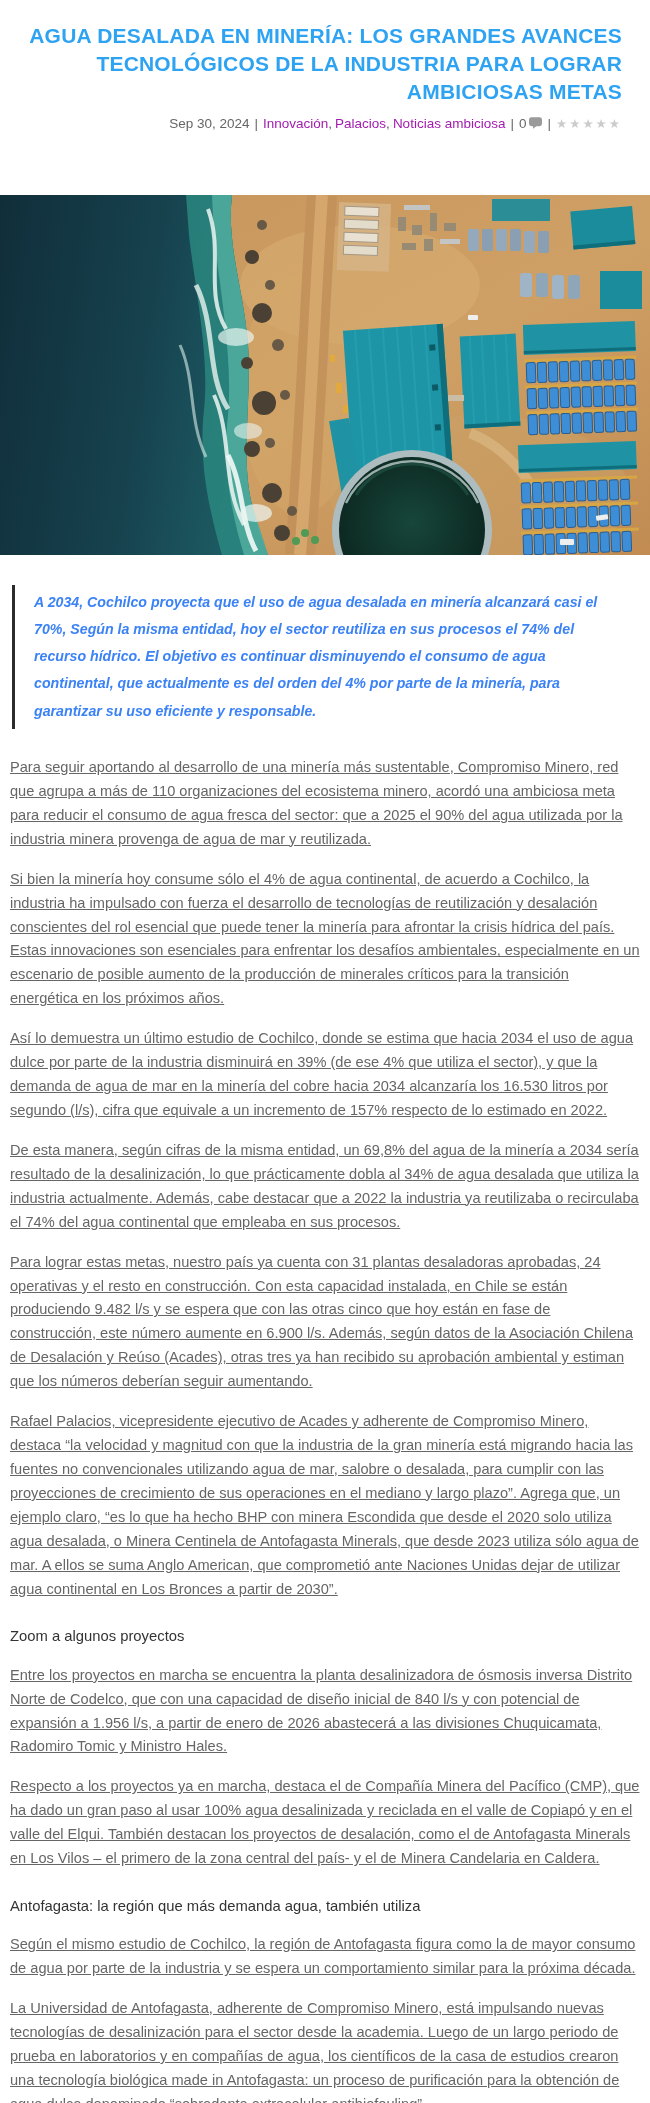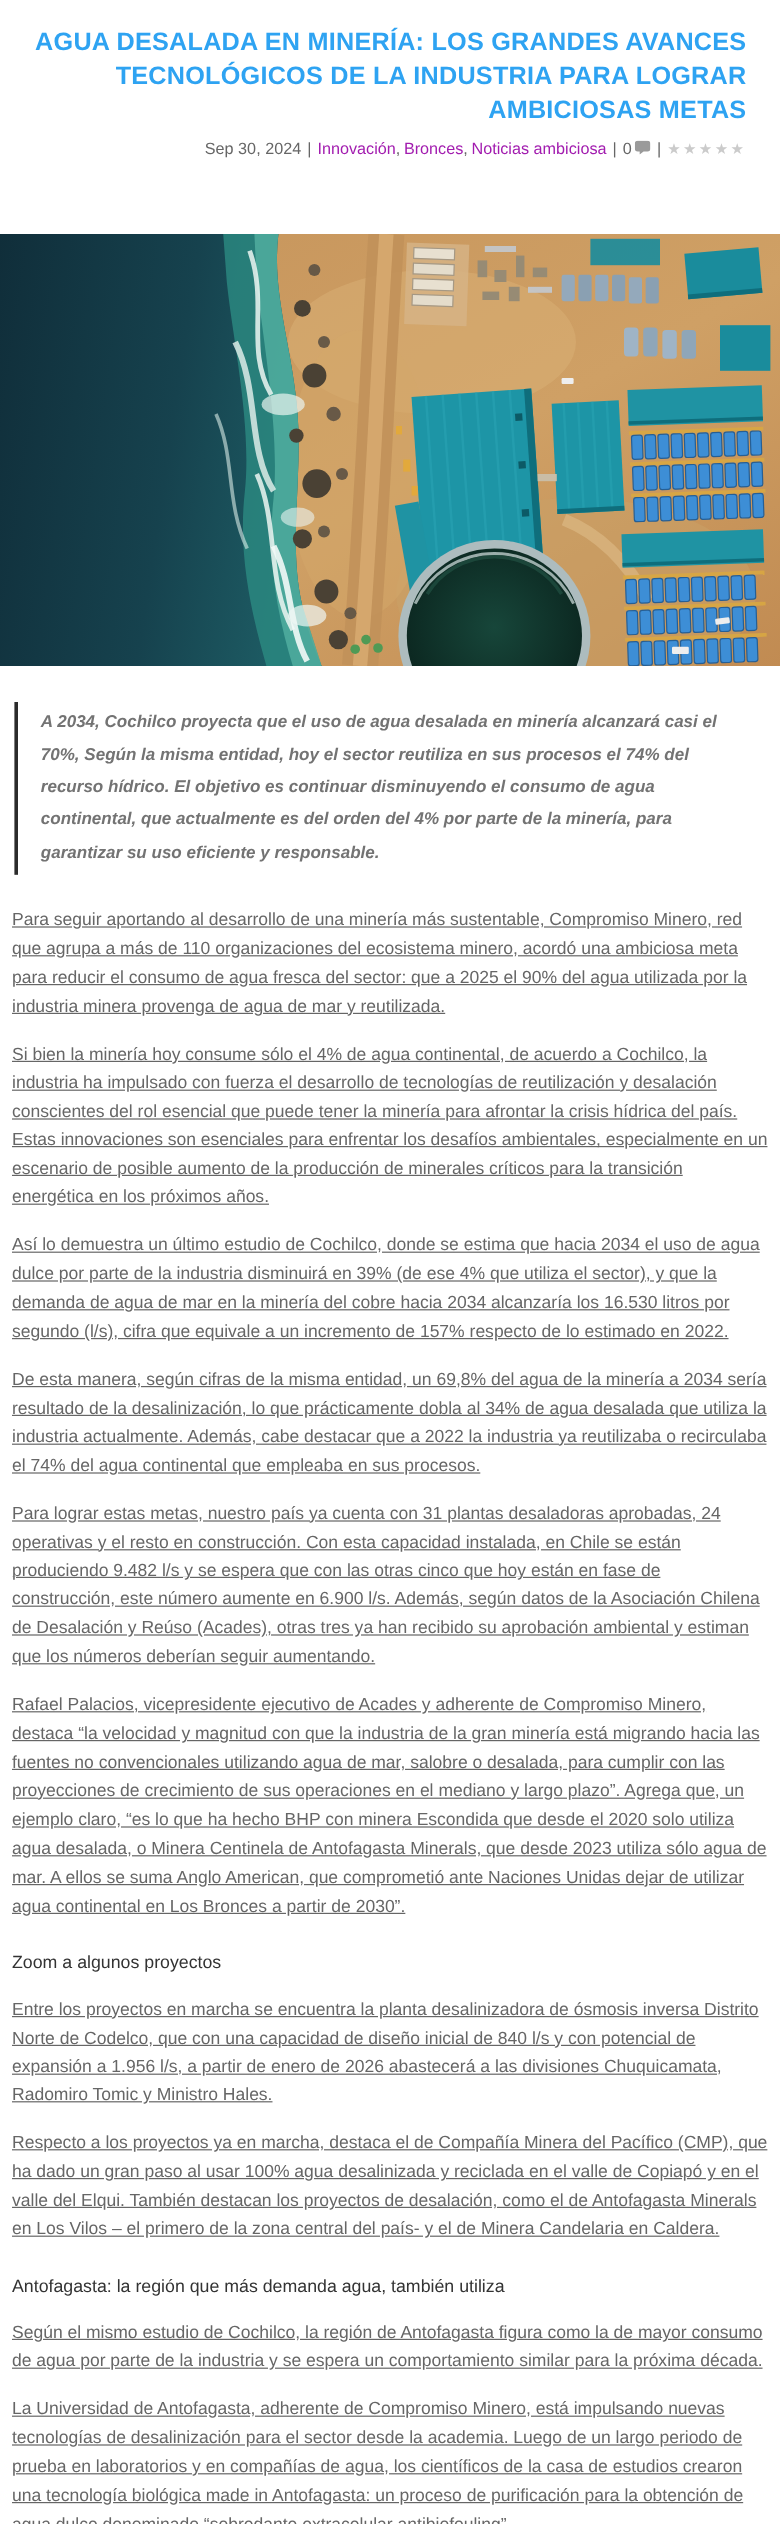--- a/index.html
+++ b/index.html
@@ -24,37 +24,37 @@
   .hero { margin:61px 0 0; padding:0; display:block; }
   .hero svg { display:block; }
 
   
   .content {
     padding:28px 10px 18px; color:#666; font-size:14.6px; line-height:1.64;
   }
   blockquote.lead {
     margin:2px 0 27px 2px; border-left:3px solid #2b2b2b;
     padding:4px 14px 4px 19px; font-style:italic; font-weight:700;
-    color:#737373; font-size:14.2px; line-height:1.92;
+    color:#3b82f6; font-size:14.2px; line-height:1.92;
   }
   .content p { margin:0 0 16px;text-decoration:underline; }
   h2.sub {
     font-size:14.8px; font-weight:400; color:#333; margin:24px 0 16px;
     line-height:1.5;
   }
 </style>
 </head>
 <body>
 
 <div class="page">
 
   <header class="post-header">
     <h1 class="post-title">AGUA DESALADA EN MINERÍA: LOS GRANDES AVANCES TECNOLÓGICOS DE LA INDUSTRIA PARA LOGRAR AMBICIOSAS METAS</h1>
     <div class="post-meta">
-      <span>Sep 30, 2024</span><span class="sep">|</span><a class="cat">Innovación</a><span class="comma">,</span><a class="cat">Bronces</a><span class="comma">,</span><a class="cat">Noticias ambiciosa</a><span class="sep">|</span><a class="comment-link"><span>0</span><svg class="comment-icon-svg" width="13" height="12" viewBox="0 0 16 14">
+      <span>Sep 30, 2024</span><span class="sep">|</span><a class="cat">Innovación</a><span class="comma">,</span><a class="cat">Palacios</a><span class="comma">,</span><a class="cat">Noticias ambiciosa</a><span class="sep">|</span><a class="comment-link"><span>0</span><svg class="comment-icon-svg" width="13" height="12" viewBox="0 0 16 14">
             <path d="M3 0 h10 a3 3 0 0 1 3 3 v5 a3 3 0 0 1 -3 3 h-4 l-4 3 v-3 h-2 a3 3 0 0 1 -3 -3 v-5 a3 3 0 0 1 3 -3 z" fill="#9a9a9a"></path>
           </svg></a><span class="sep">|</span><span class="stars">★★★★★</span>
     </div>
   </header>
 
   <figure class="hero">
     <svg width="650" height="360" viewBox="0 0 650 360" preserveAspectRatio="none">
       <defs>
         <linearGradient id="sandGrad" x1="0" y1="0" x2="1" y2="1">
           <stop offset="0" stop-color="#c6945b"></stop>

